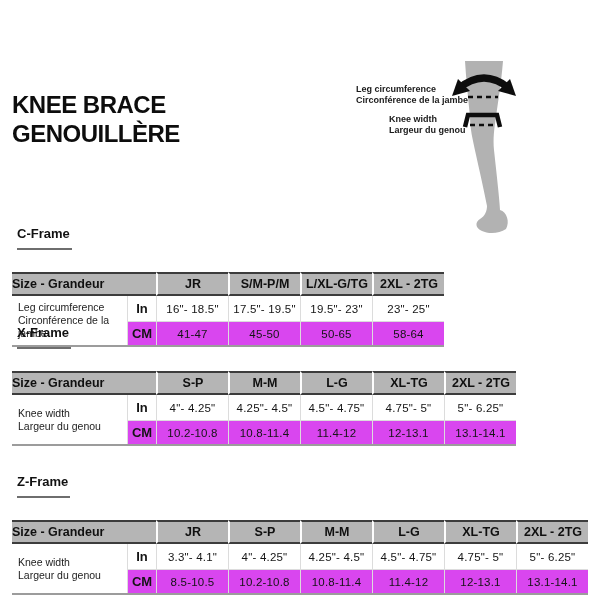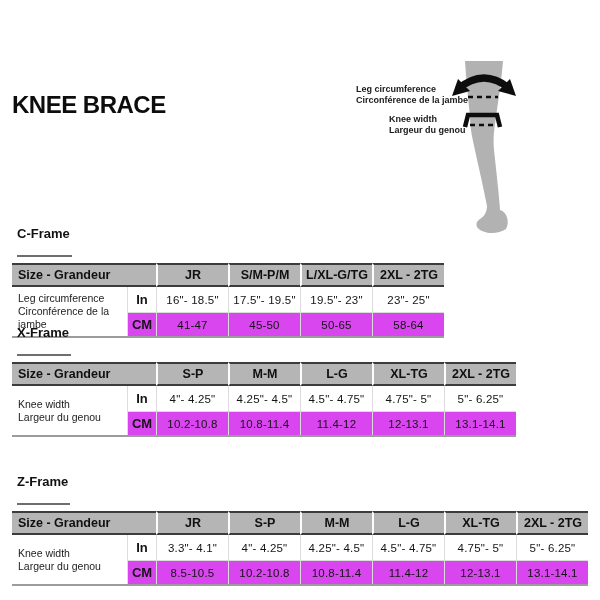--- a/index.html
+++ b/index.html
@@ -26,54 +26,55 @@
     position:absolute; font-size:9px; font-weight:bold; line-height:11px;
     color:#1a1a1a; white-space:nowrap;
   }
   .label-leg-circ  { left:356px; top:84px; }
   .label-knee-width{ left:389px; top:114px; }
 
   
   .frame-section { position:absolute; left:0; width:600px; }
   .sec-c { top:224px; } .sec-x { top:323px; } .sec-z { top:472px; }
   .frame-heading {
-    display:inline-block; margin:0 0 6px 17px;
+    display:inline-block; margin:0 0 22px 17px;
     font-size:13px; font-weight:bold; line-height:15px; color:#111;
-    border-bottom:2px solid #6e6e6e; padding:0 2px 14px 0;
+    border-bottom:2px solid #6e6e6e; padding:0 2px 7px 0;
   }
 
   
   table.size-table {
     border-collapse:separate; border-spacing:0; table-layout:fixed;
     margin-left:12px; border-bottom:2px solid #9c9c9c;
   }
   .size-table th {
     background:#b5b5b5; color:#101010;
     border-top:2px solid #3c3c3c; border-bottom:2px solid #3c3c3c;
     font-size:12.5px; font-weight:bold; height:24px; padding:2px 0;
     text-align:center;
   }
-  .size-table th.corner { text-align:left; padding-left:6px; }
+  .size-table th.corner { text-align:left; }
   .size-table th.size-col { border-left:2px solid #fdfdfd; }
   .size-table td { text-align:center; font-size:11.5px; }
   .size-table td.label-cell {
     text-align:left; padding-left:6px; font-size:10.5px; line-height:13px;
     background:#ffffff; color:#1c1c1c;
   }
   .size-table td.unit-cell { font-size:13px; font-weight:bold; border-left:1px solid #dcdcdc; }
   .size-table td.value-cell { border-left:1px solid #dcdcdc; letter-spacing:0.2px; }
   .size-table tr.row-in td { background:#ffffff; height:26px; border-bottom:1px solid #dcdcdc; }
   .size-table tr.row-cm td { background:#d946ef; height:23px; }
   .size-table tr.row-in td.label-cell { border-bottom:none; }
 </style>
 </head>
 <body>
 
 <div class="doc-title">
   <div>KNEE BRACE</div>
+  <div>GENOUILLÈRE</div>
 </div>
 
 <div class="diagram">
   <svg width="260" height="200" viewBox="0 0 260 200">
     <path fill="#b2b2b2" d="M125,21 L163,21
          C161,45 158,62 156,77
          C154,90 153,98 154,110
          C157,138 159,155 160,170
          C167,172 170,182 166,189
          C159,194 148,194 142,191

